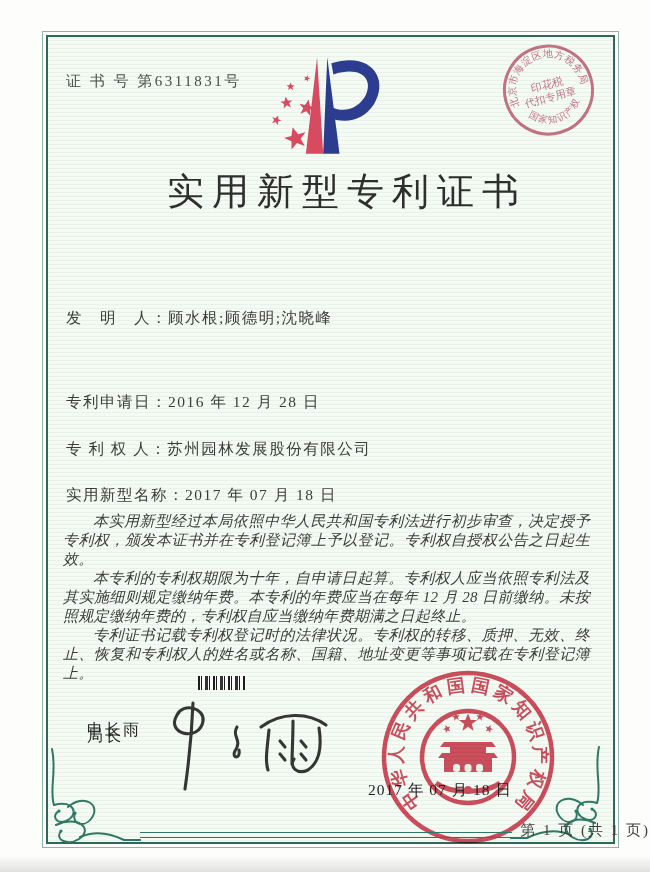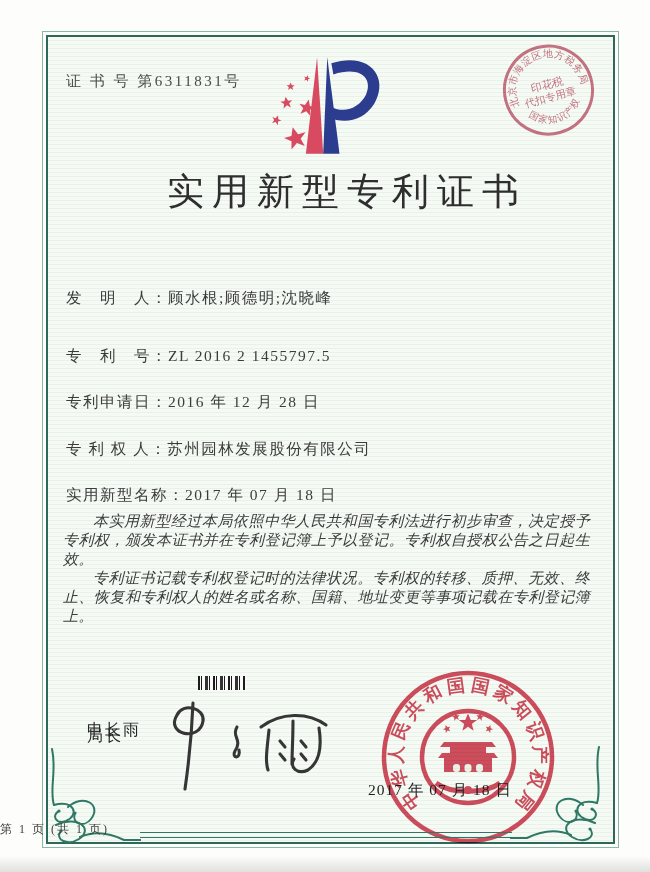--- a/index.html
+++ b/index.html
@@ -28,21 +28,21 @@
   .cert-number {
     position:absolute; left:66px; top:72px;
     font-size:15px; letter-spacing:2.5px; color:#4a4a4a;
   }
   .logo { position:absolute; left:258px; top:50px; }
   .title {
     position:absolute; left:0; top:167px; width:650px; text-align:center;
     font-size:37px; letter-spacing:8px; color:#2e2e2e; font-weight:500;padding-left:44px;
   }
   .field { position:absolute; left:66px; font-size:15.5px; letter-spacing:1.5px; color:#3c3c3c; white-space:nowrap; }
-  .f0 { top:254px; } .f1 { top:288px; } .f2 { top:346px; }
+  .f0 { top:254px; } .f1 { top:308px; } .f2 { top:346px; }
   .f3 { top:392px; } .f4 { top:439px; } .f5 { top:485px; }
   .body-text {
     position:absolute; left:63px; top:512px; width:527px;
     font-size:15px; line-height:19px; color:#3b3b3b;
     font-style:italic; letter-spacing:0.3px; text-align:justify;
   }
   .body-text p { text-indent:2em; }
   .barcode {
     position:absolute; left:198px; top:676px; width:48px; height:14px;
     background:repeating-linear-gradient(90deg,
@@ -60,22 +60,22 @@
   .issuing-seal { position:absolute; left:374px; top:663px; opacity:.9; mix-blend-mode:multiply; }
   .seal-date {
     position:absolute; left:368px; top:780px; width:170px;
     font-size:15.5px; letter-spacing:1px; color:#1f1f1f; z-index:5; white-space:nowrap;
   }
   .tax-seal {
     position:absolute; left:499px; top:40px; opacity:.82;
     transform:rotate(-15deg); mix-blend-mode:multiply;
   }
   .footer {
-    position:absolute; left:0; top:821px; width:650px; text-align:left;
-    font-size:12px; letter-spacing:2px; color:#3f3f3f;
+    position:absolute; left:0; top:821px; width:650px; text-align:right;
+    font-size:15px; letter-spacing:2px; color:#3f3f3f;
   }
   .bottom-rule {
     position:absolute; left:140px; top:832px; width:372px; height:6px;
     border-top:1.5px solid #2f7866; border-bottom:1.5px solid #2f7866;
   }
   .flourish { position:absolute; }
   .flourish-left  { left:46px;  top:747px; }
   .flourish-right { left:510px; top:745px; transform:scaleX(-1); }
   svg text { font-family:"Liberation Serif","DejaVu Serif",serif; }
 </style>
@@ -103,27 +103,27 @@
       <use href="#star" fill="#d84a5f" transform="translate(27,52) scale(0.62) rotate(-8)"></use>
       <use href="#star" fill="#d84a5f" transform="translate(17,69) scale(0.5) rotate(20)"></use>
       <use href="#star" fill="#d84a5f" transform="translate(31,36) scale(0.42)"></use>
       <use href="#star" fill="#d84a5f" transform="translate(47,28) scale(0.34) rotate(18)"></use>
     </svg>
   </div>
 
   <div class="title">实用新型专利证书</div>
 
   <div class="field f1"><span>发　明　人：</span><span>顾水根;顾德明;沈晓峰</span></div>
-  <div class="field f2"><span>专　利　号：</span><span>ZL 2016 2 1455797.5</span></div>
   <div class="field f3"><span>专利申请日：</span><span>2016 年 12 月 28 日</span></div>
   <div class="field f4"><span>专 利 权 人：</span><span>苏州园林发展股份有限公司</span></div>
   <div class="field f5"><span>实用新型名称：</span><span>2017 年 07 月 18 日</span></div>
 
   <div class="body-text">
     <p>本实用新型经过本局依照中华人民共和国专利法进行初步审查，决定授予专利权，颁发本证书并在专利登记簿上予以登记。专利权自授权公告之日起生效。</p>
+    <p>本专利的专利权期限为十年，自申请日起算。专利权人应当依照专利法及其实施细则规定缴纳年费。本专利的年费应当在每年 12 月 28 日前缴纳。未按照规定缴纳年费的，专利权自应当缴纳年费期满之日起终止。</p>
     <p>专利证书记载专利权登记时的法律状况。专利权的转移、质押、无效、终止、恢复和专利权人的姓名或名称、国籍、地址变更等事项记载在专利登记簿上。</p>
   </div>
 
   <div class="barcode"></div>
 
   <div class="director-title">局长</div>
   <div class="director-name">申长雨</div>
 
   <div class="signature">
     <svg width="185" height="92" viewBox="0 0 185 92" fill="none" stroke="#1c1c1c" stroke-width="3.1" stroke-linecap="round" opacity="0.88">

